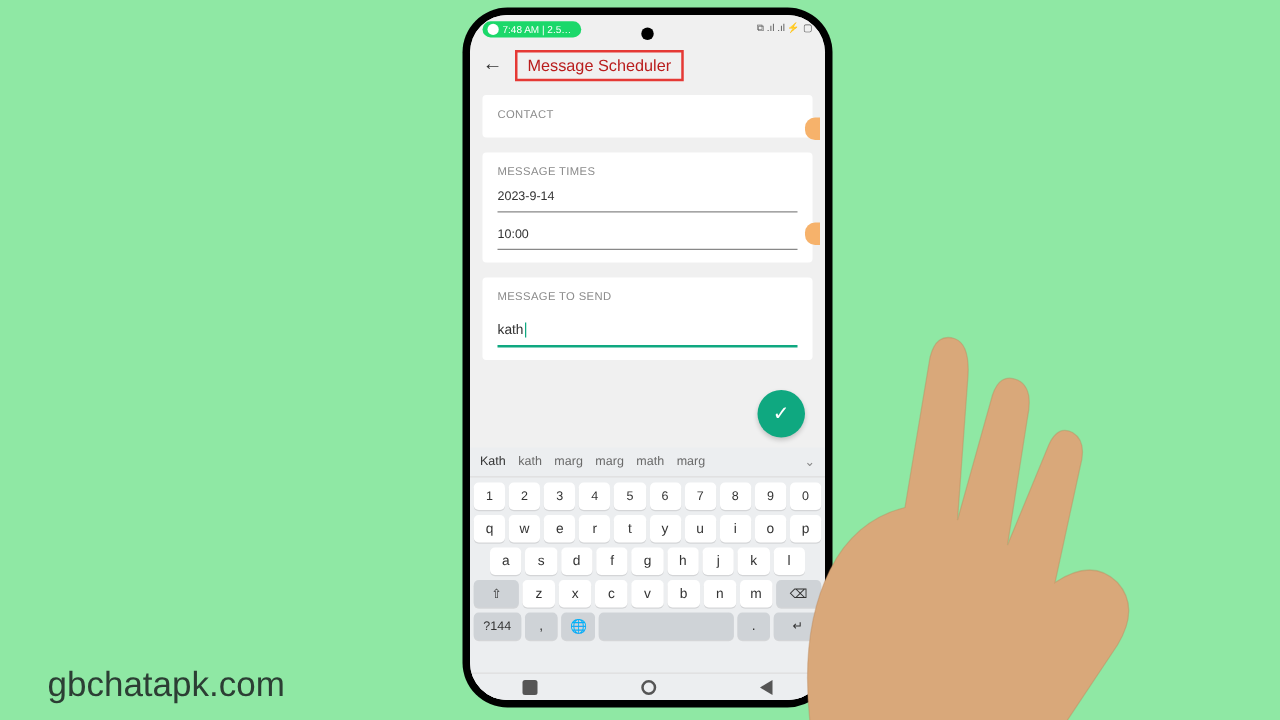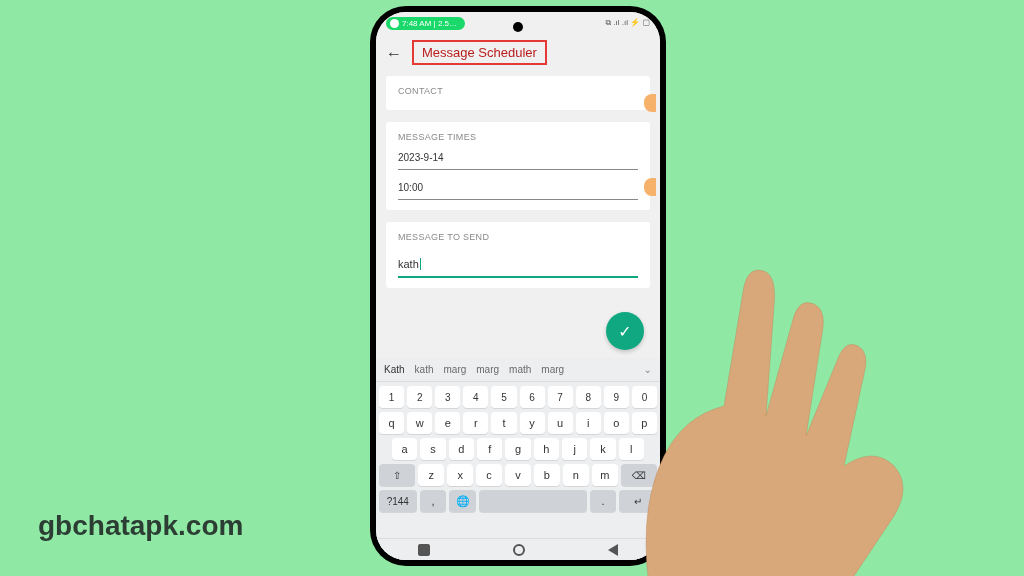--- a/index.html
+++ b/index.html
@@ -6,24 +6,24 @@
   body {
     width: 1024px;
     height: 576px;
     background: #8fe8a4;
     font-family: -apple-system, Helvetica, Arial, sans-serif;
     position: relative;
     overflow: hidden;
   }
   .watermark {
     position: absolute;
-    bottom: 34px;
+    bottom: 12px;
     left: 38px;
     font-size: 28px;
-    font-weight: 700;
+    font-weight: 400;
     color: #2c3e34;
     text-align: right;
   }
   .phone {
     position: absolute;
     left: 370px;
     top: 6px;
     width: 296px;
     height: 560px;
     background: #000;

